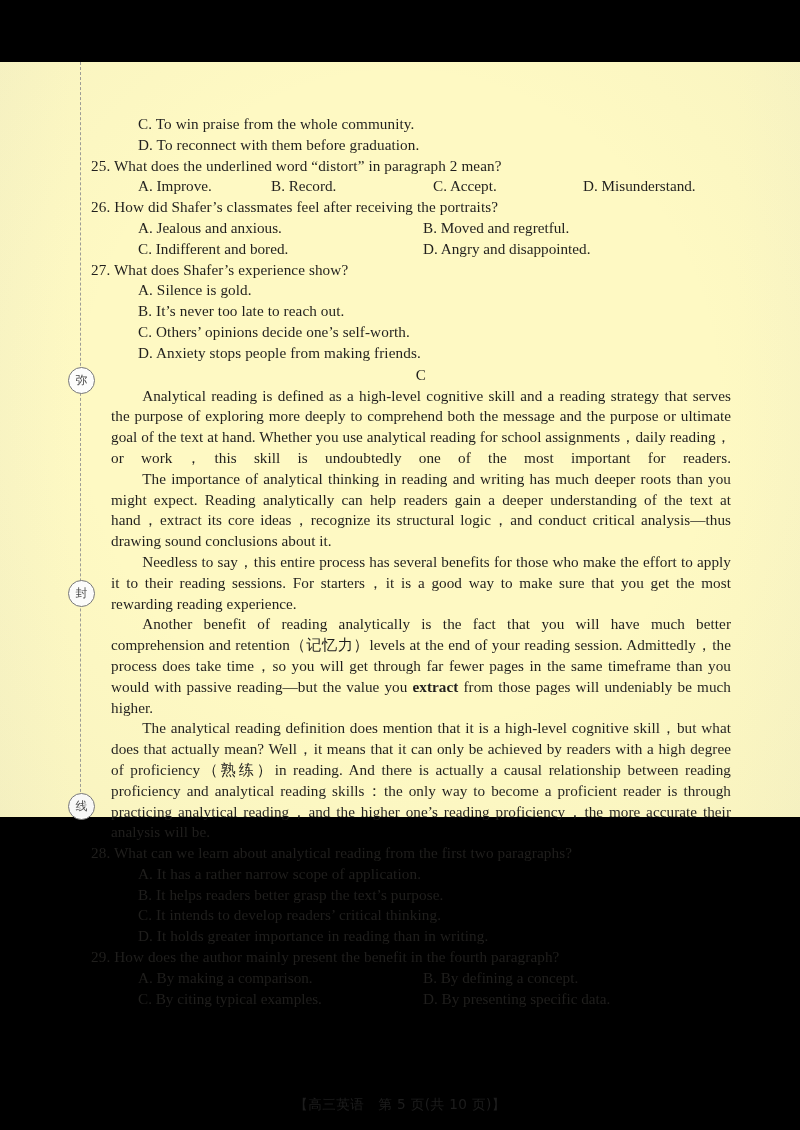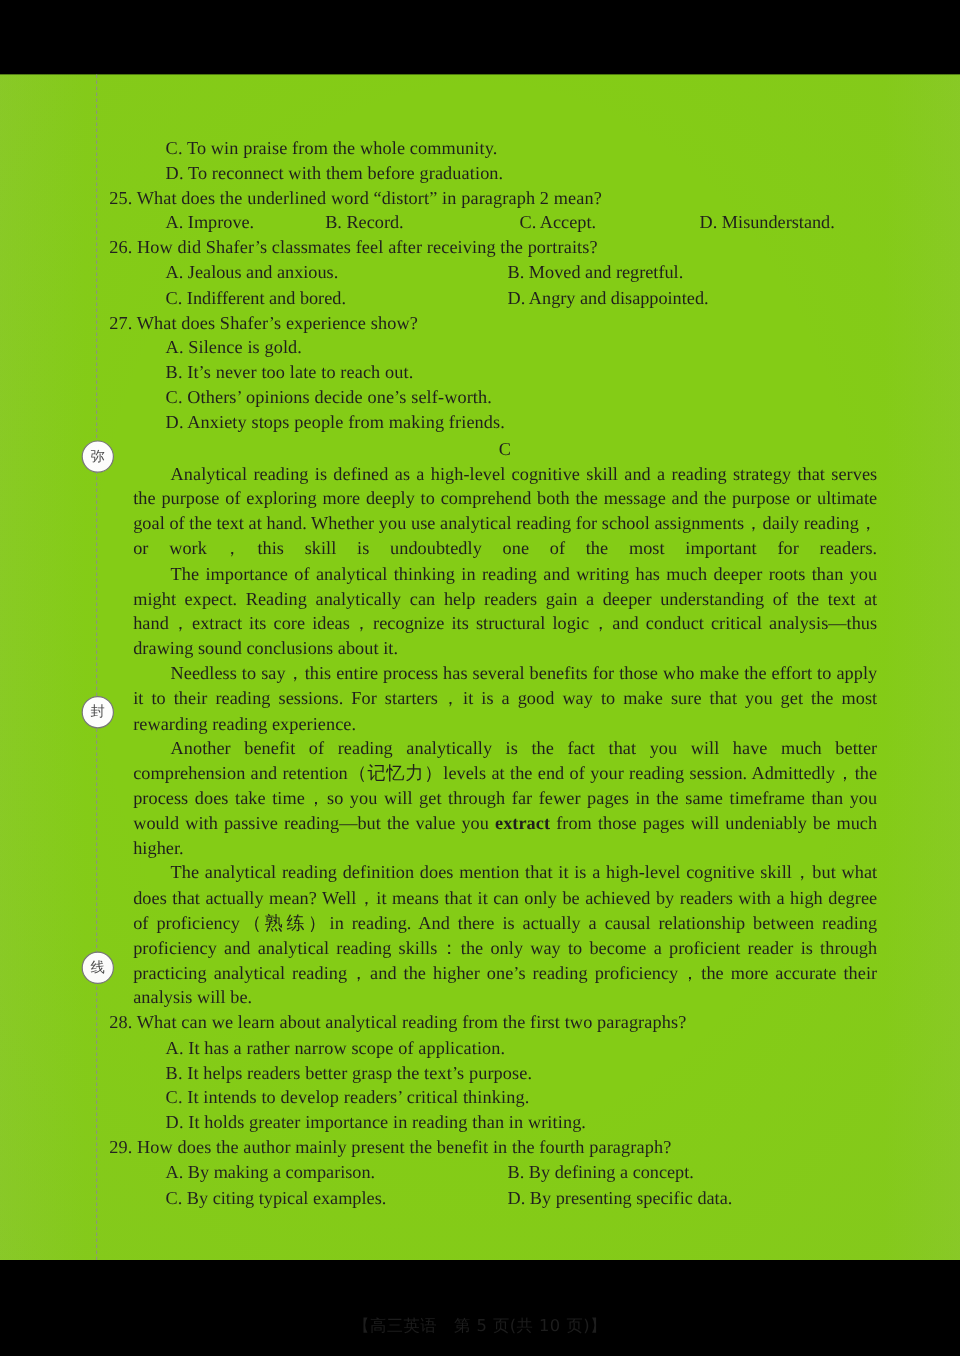--- a/index.html
+++ b/index.html
@@ -21,22 +21,22 @@
     top: 0;
     width: 800px;
     height: 1130px;
     background: #000000;
   }
   #paper {
     position: absolute;
     left: 0;
     top: 62px;
     width: 800px;
-    height: 988px;
-    background: #84cc16;
+    height: 755px;
+    background: #fef9c3;
   }
 
   
   #paper::after {
     content: "";
     position: absolute;
     inset: 0;
     pointer-events: none;
     background:
       radial-gradient(ellipse at 50% 45%, rgba(255,255,255,0) 55%, rgba(140,140,140,0.055) 100%),

